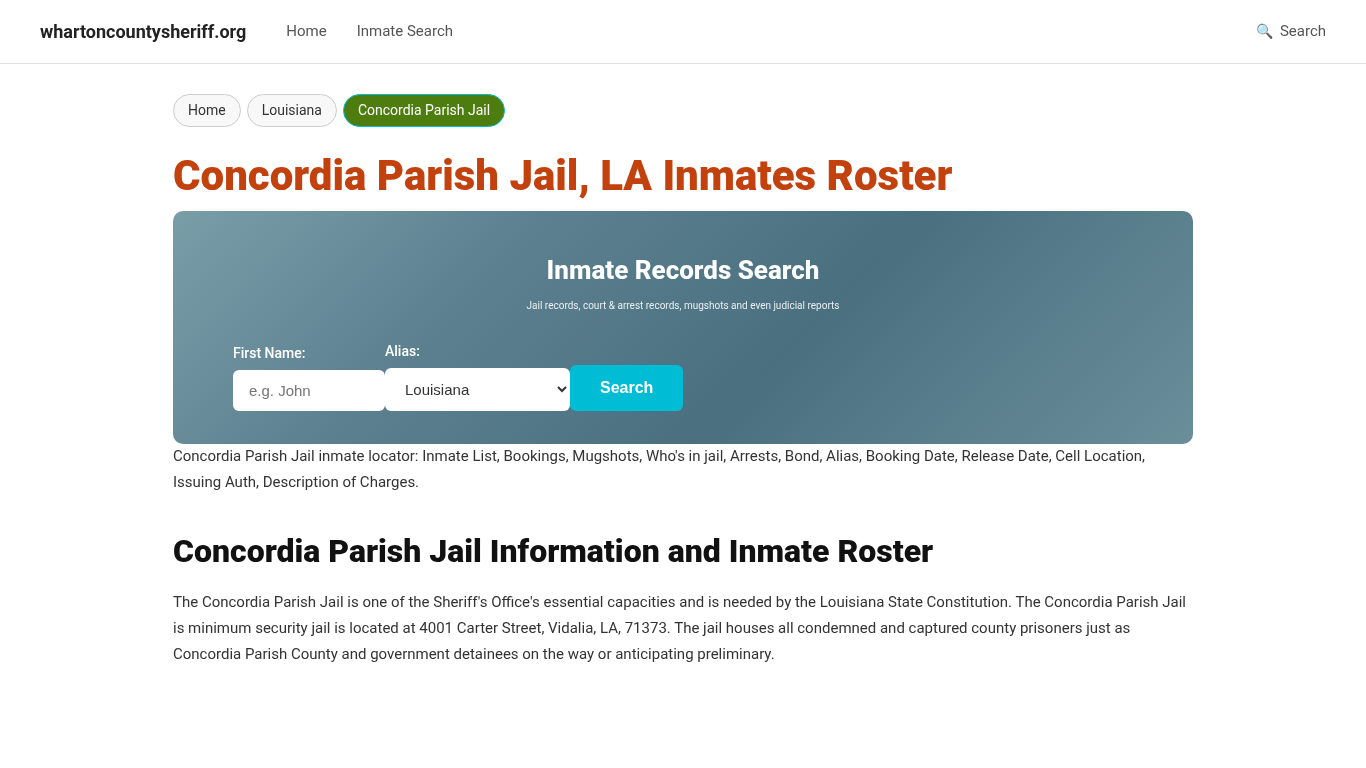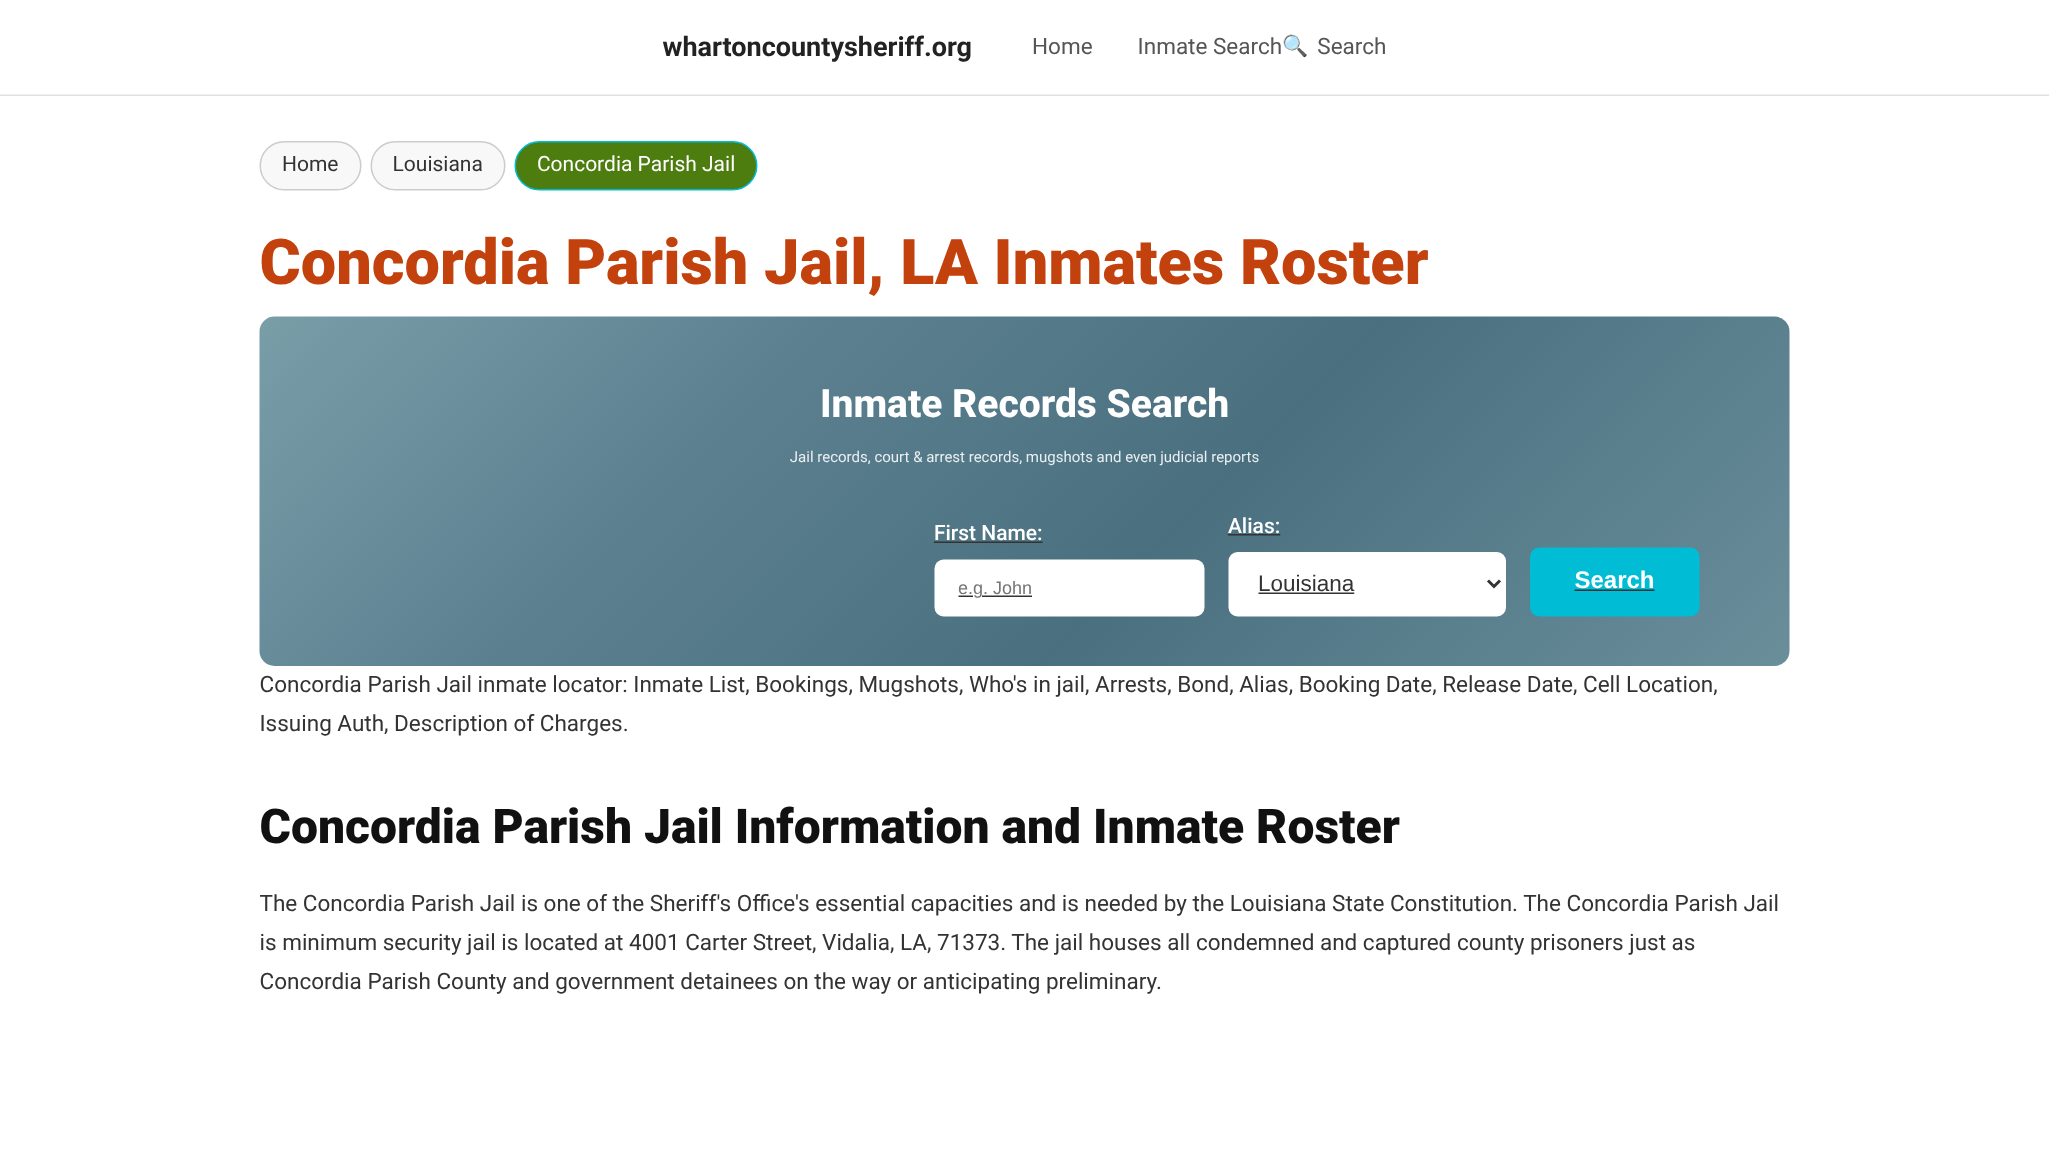--- a/index.html
+++ b/index.html
@@ -15,21 +15,21 @@
       line-height: 1.5;
     }
     
     .header {
       background: #fff;
       border-bottom: 1px solid #e0e0e0;
       padding: 0 40px;
       height: 64px;
       display: flex;
       align-items: center;
-      justify-content: center;
+      justify-content: space-between;
     }
     .header-left {
       display: flex;
       align-items: center;
       gap: 40px;
     }
     .site-title {
       font-weight: 700;
       font-size: 18px;
       color: #222;
@@ -114,42 +114,41 @@
       margin-bottom: 8px;
     }
     .search-box-subtitle {
       color: rgba(255,255,255,0.88);
       font-size: 10px;
       margin-bottom: 28px;
     }
     .search-form {
       display: flex;
       align-items: flex-end;
-      justify-content: flex-end;
-      gap: 16px;
+      justify-content: flex-start;
+      gap: 0;
       flex-wrap: wrap;
-      text-decoration: underline;
     }
     .form-group {
       display: flex;
       flex-direction: column;
       align-items: flex-start;
       gap: 6px;
     }
     .form-label {
       color: #fff;
       font-size: 14px;
       font-weight: 500;
     }
     .form-input {
       padding: 12px 16px;
       border: none;
       border-radius: 6px;
-      font-size: 12px;
-      width: 180px;
+      font-size: 15px;
+      width: 152px;
       color: #555;
       outline: none;
       background: #fff;
     }
     .form-select {
       padding: 12px 16px;
       border: none;
       border-radius: 6px;
       font-size: 15px;
       width: 185px;

